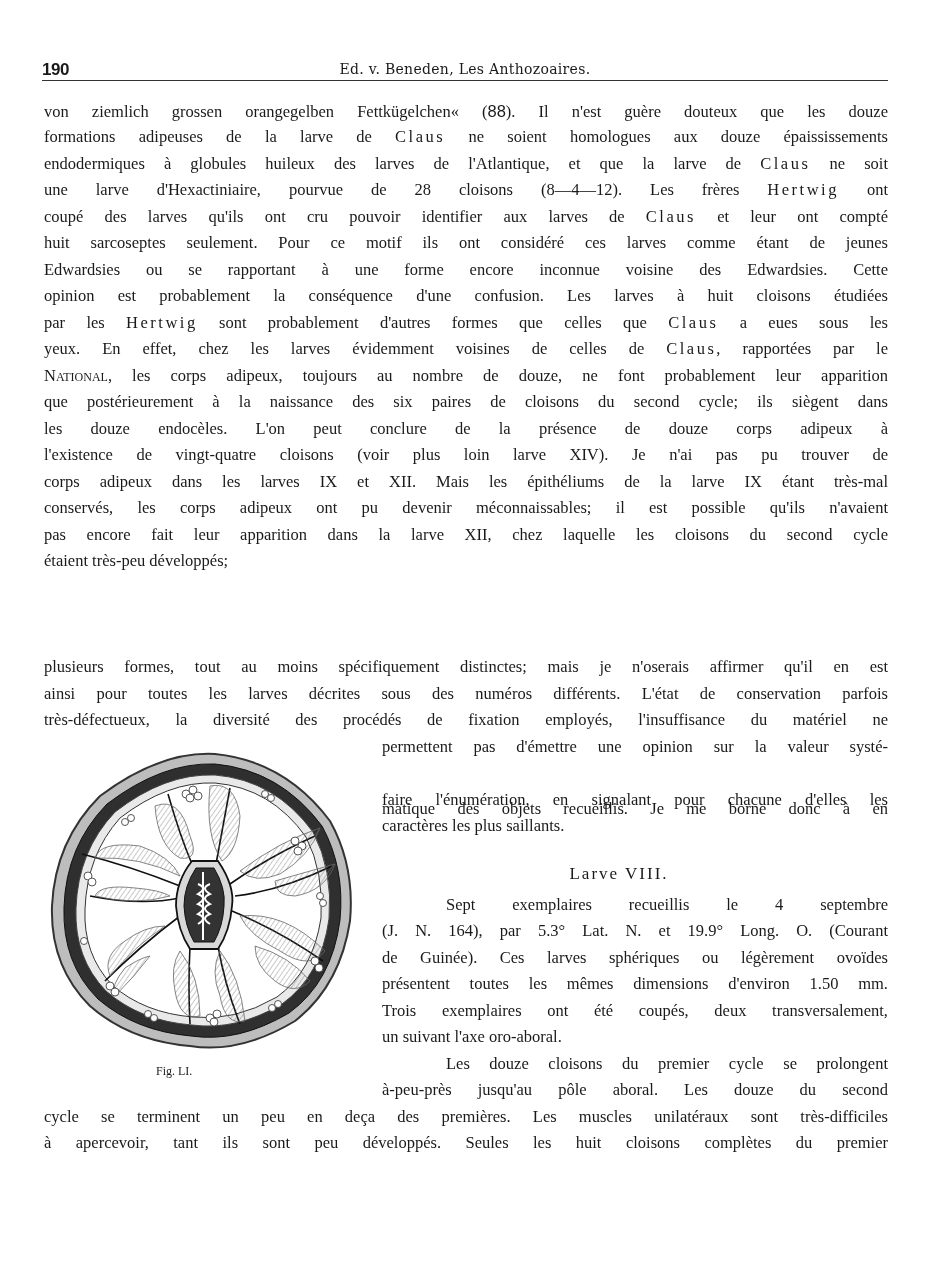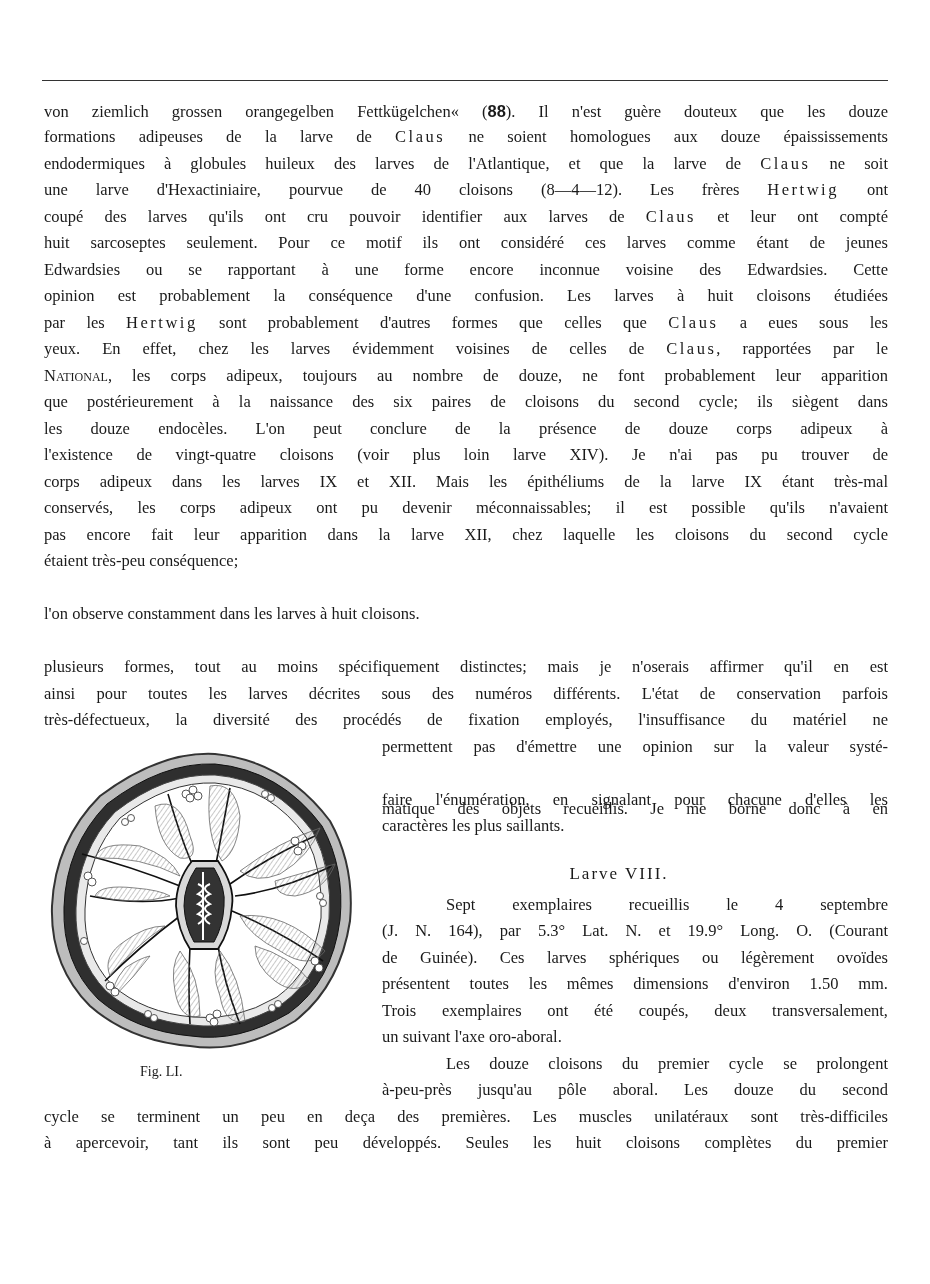--- a/index.html
+++ b/index.html
@@ -29,58 +29,61 @@
     position: absolute; font-size: 16.5px; line-height: 26.5px; white-space: nowrap;
     text-align: justify; text-align-last: justify;
     font-family: "Liberation Serif", serif;
   }
   .full { left: 44px; width: 844px; }
   .right { left: 382px; width: 506px; }
   .indent-full { left: 106px; width: 782px; }
   .indent-right { left: 446px; width: 442px; }
   .last { text-align-last: left; }
   .spaced { letter-spacing: 2.5px; }
-  .bold { font-weight: bold; font-family: "Liberation Sans", sans-serif; }
+  .bold { font-weight: normal; font-family: "Liberation Sans", sans-serif; }
   .smallcaps { font-variant: small-caps; margin-top: 36px; }
   .heading {
     position: absolute; left: 366px; width: 506px; top: 864px; text-align: center;
     font-size: 17px; letter-spacing: 2px; font-family: "Liberation Serif", serif;
   }
   .figure { position: absolute; left: 40px; top: 746px; width: 322px; height: 310px; }
   .fig-caption {
-    position: absolute; left: 140px; top: 1064px; font-size: 14px;
+    position: absolute; left: 156px; top: 1064px; font-size: 12px;
     font-family: "Liberation Serif", serif;
   }
 </style>
 </head>
 <body>
 
 <div class="page">
 
+  <div class="header">
+    <span class="page-number">190</span>
+    <span class="running-title">Ed. v. Beneden, Les Anthozoaires.</span>
+  </div>
   <div class="header-rule"></div>
 
   <div class="line full" style="top:98px"><span>von ziemlich grossen orangegelben Fettkügelchen« (</span><span class="bold">88</span><span>).  Il n'est guère douteux que les douze</span></div>
   <div class="line full" style="top:124px"><span>formations adipeuses de la larve de </span><span class="spaced">Claus</span><span> ne soient homologues aux douze épaississements</span></div>
   <div class="line full" style="top:151px"><span>endodermiques à globules huileux des larves de l'Atlantique, et que la larve de </span><span class="spaced">Claus</span><span> ne soit</span></div>
-  <div class="line full" style="top:177px"><span>une larve d'Hexactiniaire, pourvue de 40 cloisons (8—4—12).  Les frères </span><span class="spaced">Hertwig</span><span> ont</span></div>
+  <div class="line full" style="top:177px"><span>une larve d'Hexactiniaire, pourvue de 28 cloisons (8—4—12).  Les frères </span><span class="spaced">Hertwig</span><span> ont</span></div>
   <div class="line full" style="top:204px"><span>coupé des larves qu'ils ont cru pouvoir identifier aux larves de </span><span class="spaced">Claus</span><span> et leur ont compté</span></div>
   <div class="line full" style="top:230px">huit sarcoseptes seulement.  Pour ce motif ils ont considéré ces larves comme étant de jeunes</div>
   <div class="line full" style="top:257px">Edwardsies ou se rapportant à une forme encore inconnue voisine des Edwardsies.  Cette</div>
   <div class="line full" style="top:283px">opinion est probablement la conséquence d'une confusion.  Les larves à huit cloisons étudiées</div>
   <div class="line full" style="top:310px"><span>par les </span><span class="spaced">Hertwig</span><span> sont probablement d'autres formes que celles que </span><span class="spaced">Claus</span><span> a eues sous les</span></div>
   <div class="line full" style="top:336px"><span>yeux.  En effet, chez les larves évidemment voisines de celles de </span><span class="spaced">Claus</span><span>, rapportées par le</span></div>
   <div class="line full" style="top:363px"><span class="smallcaps">National</span><span>, les corps adipeux, toujours au nombre de douze, ne font probablement leur apparition</span></div>
   <div class="line full" style="top:389px">que postérieurement à la naissance des six paires de cloisons du second cycle; ils siègent dans</div>
   <div class="line full" style="top:416px">les douze endocèles.  L'on peut conclure de la présence de douze corps adipeux à</div>
   <div class="line full" style="top:442px">l'existence de vingt-quatre cloisons (voir plus loin larve XIV).  Je n'ai pas pu trouver de</div>
   <div class="line full" style="top:469px">corps adipeux dans les larves IX et XII.  Mais les épithéliums de la larve IX étant très-mal</div>
   <div class="line full" style="top:495px">conservés, les corps adipeux ont pu devenir méconnaissables; il est possible qu'ils n'avaient</div>
   <div class="line full" style="top:522px">pas encore fait leur apparition dans la larve XII, chez laquelle les cloisons du second cycle</div>
-  <div class="line full last" style="top:548px">étaient très-peu conséquence;</div>
-  <div class="line full last" style="top:601px">l'on observe constamment dans les larves à huit cloisons.</div>
+  <div class="line full last" style="top:548px">étaient très-peu développés;</div>
   <div class="line full" style="top:654px">plusieurs formes, tout au moins spécifiquement distinctes; mais je n'oserais affirmer qu'il en est</div>
   <div class="line full" style="top:681px">ainsi pour toutes les larves décrites sous des numéros différents.  L'état de conservation parfois</div>
   <div class="line full" style="top:707px">très-défectueux, la diversité des procédés de fixation employés, l'insuffisance du matériel ne</div>
 
   <div class="line right" style="top:734px">permettent pas d'émettre une opinion sur la valeur systé-</div>
   <div class="line right" style="top:796px">matique des objets recueillis.  Je me borne donc à en</div>
   <div class="line right" style="top:787px">faire l'énumération, en signalant pour chacune d'elles les</div>
   <div class="line right last" style="top:813px">caractères les plus saillants.</div>
 
   <div class="heading">Larve VIII.</div>

